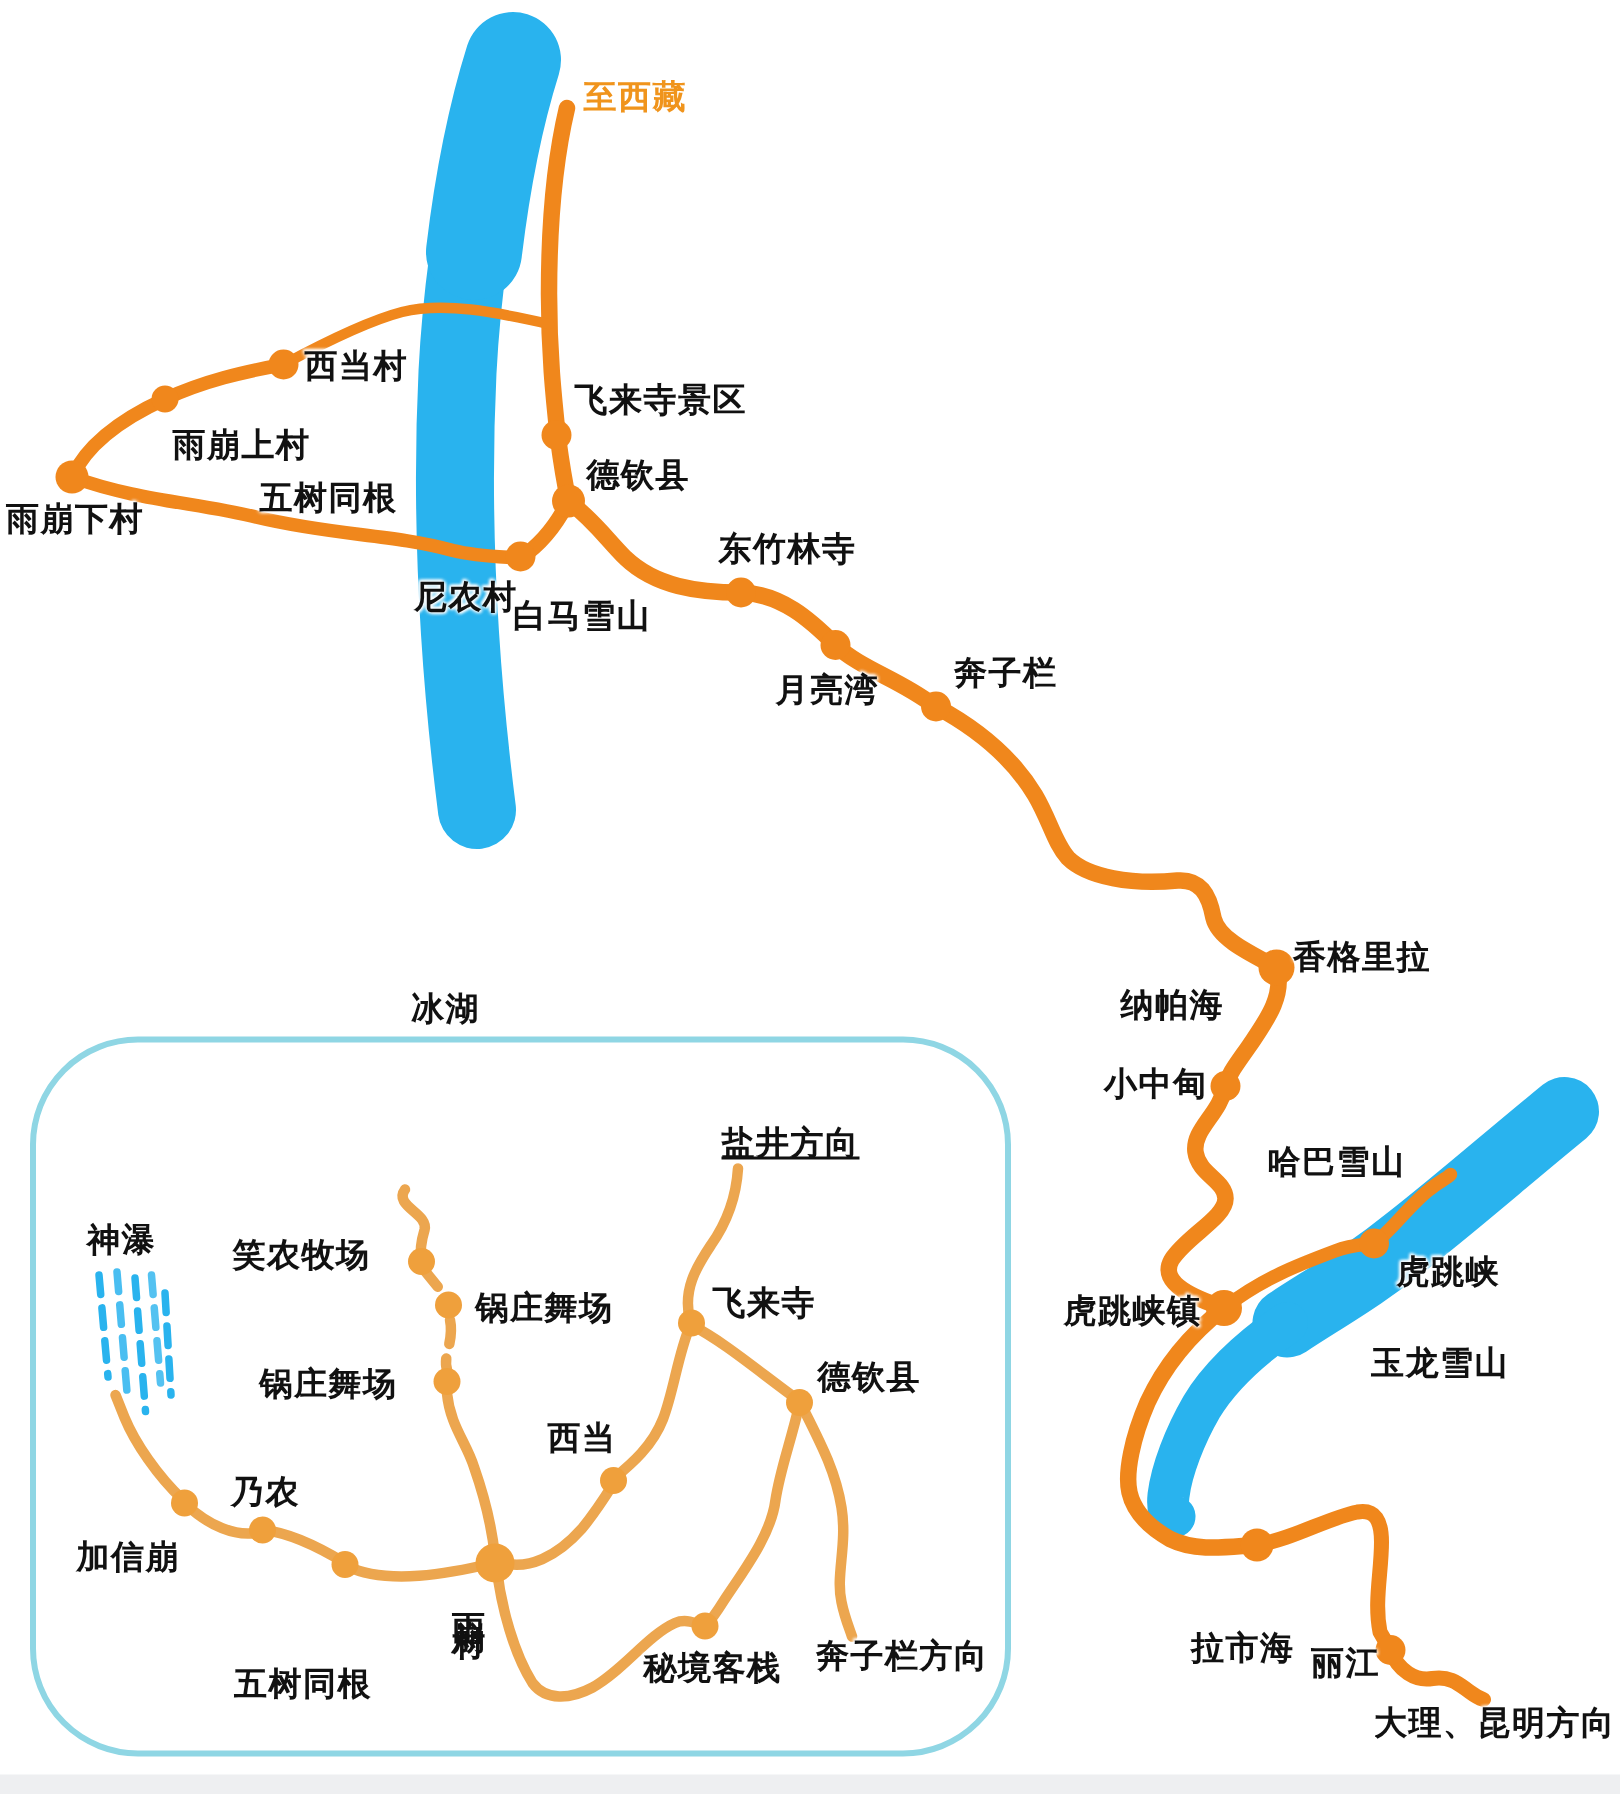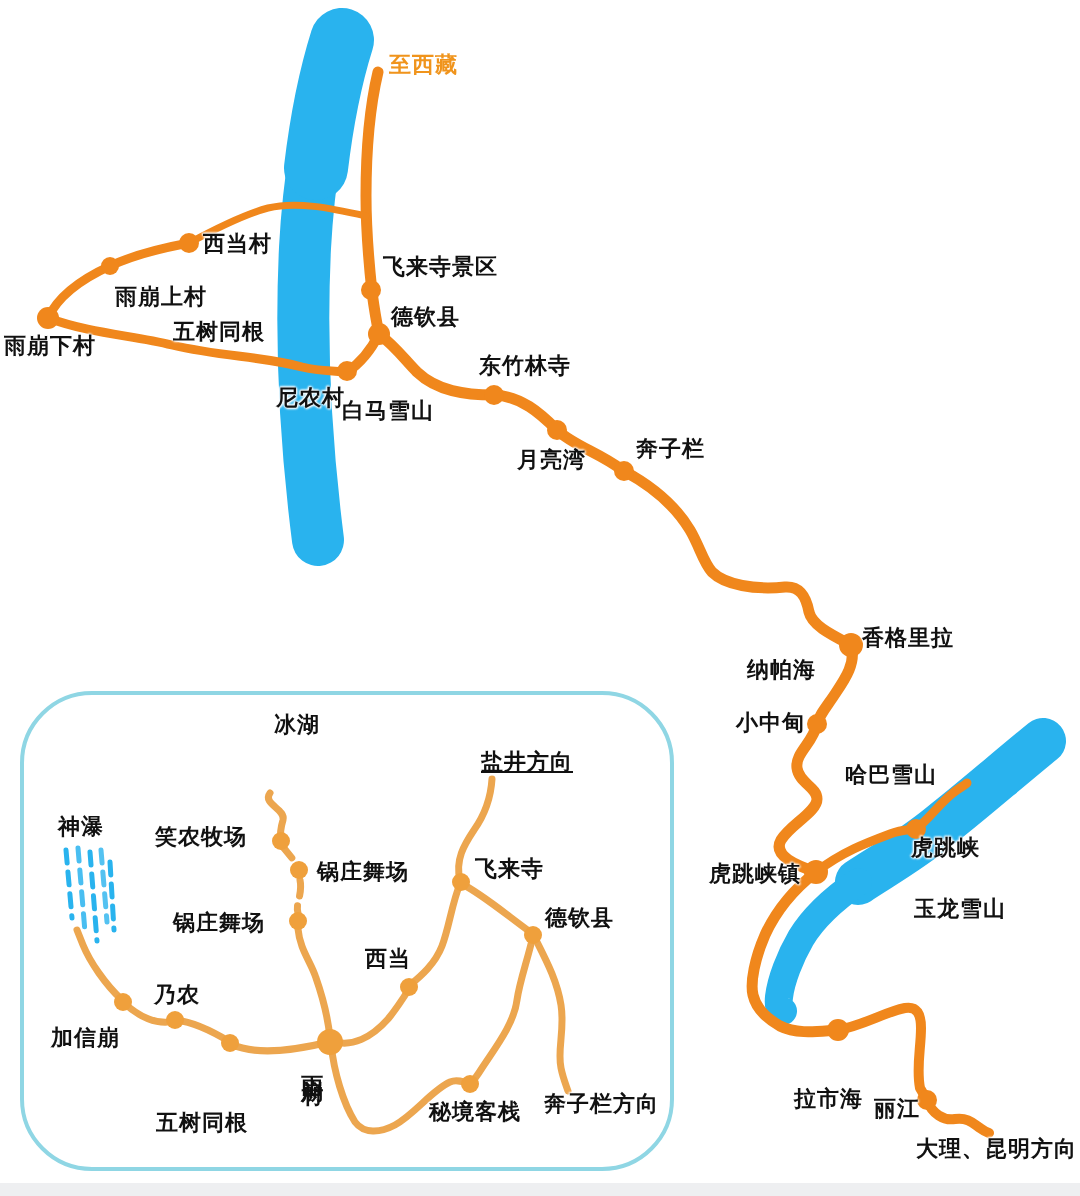--- a/index.html
+++ b/index.html
@@ -130,26 +130,26 @@
       <div class="map-label" style="left: 276px; top: 385px;">尼农村</div>
       <div class="map-label" style="left: 342px; top: 398px;">白马雪山</div>
       <div class="map-label" style="left: 479px; top: 353px;">东竹林寺</div>
       <div class="map-label" style="left: 517px; top: 447px;">月亮湾</div>
       <div class="map-label" style="left: 636px; top: 436px;">奔子栏</div>
       <div class="map-label" style="left: 862px; top: 625px;">香格里拉</div>
       <div class="map-label" style="left: 747px; top: 657px;">纳帕海</div>
       <div class="map-label" style="left: 736px; top: 710px;">小中甸</div>
       <div class="map-label" style="left: 845px; top: 762px;">哈巴雪山</div>
       <div class="map-label" style="left: 709px; top: 861px;">虎跳峡镇</div>
-      <div class="map-label" style="left: 911px; top: 835px;">虎跳峡</div>
+      <div class="map-label" style="left: 931px; top: 835px;">虎跳峡</div>
       <div class="map-label" style="left: 914px; top: 896px;">玉龙雪山</div>
       <div class="map-label" style="left: 794px; top: 1086px;">拉市海</div>
       <div class="map-label" style="left: 874px; top: 1096px;">丽江</div>
       <div class="map-label" style="left: 916px; top: 1136px;">大理、昆明方向</div>
-      <div class="map-label" style="left: 274px; top: 712px;">冰湖</div>
+      <div class="map-label" style="left: 274px; top: 660px;">冰湖</div>
       <div class="map-label" style="left: 58px; top: 814px;">神瀑</div>
       <div class="map-label" style="left: 155px; top: 824px;">笑农牧场</div>
       <div class="map-label" style="left: 317px; top: 859px;">锅庄舞场</div>
       <div class="map-label" style="left: 173px; top: 910px;">锅庄舞场</div>
       <div class="map-label" style="left: 154px; top: 982px;">乃农</div>
       <div class="map-label" style="left: 51px; top: 1025px;">加信崩</div>
       <div class="map-label" style="left: 156px; top: 1065px; margin-top: 45px;">五树同根</div>
       <div class="map-label vertical" style="left: 300px; top: 1058px;">雨崩村</div>
       <div class="map-label" style="left: 365px; top: 946px;">西当</div>
       <div class="map-label" style="left: 475px; top: 856px;">飞来寺</div>

